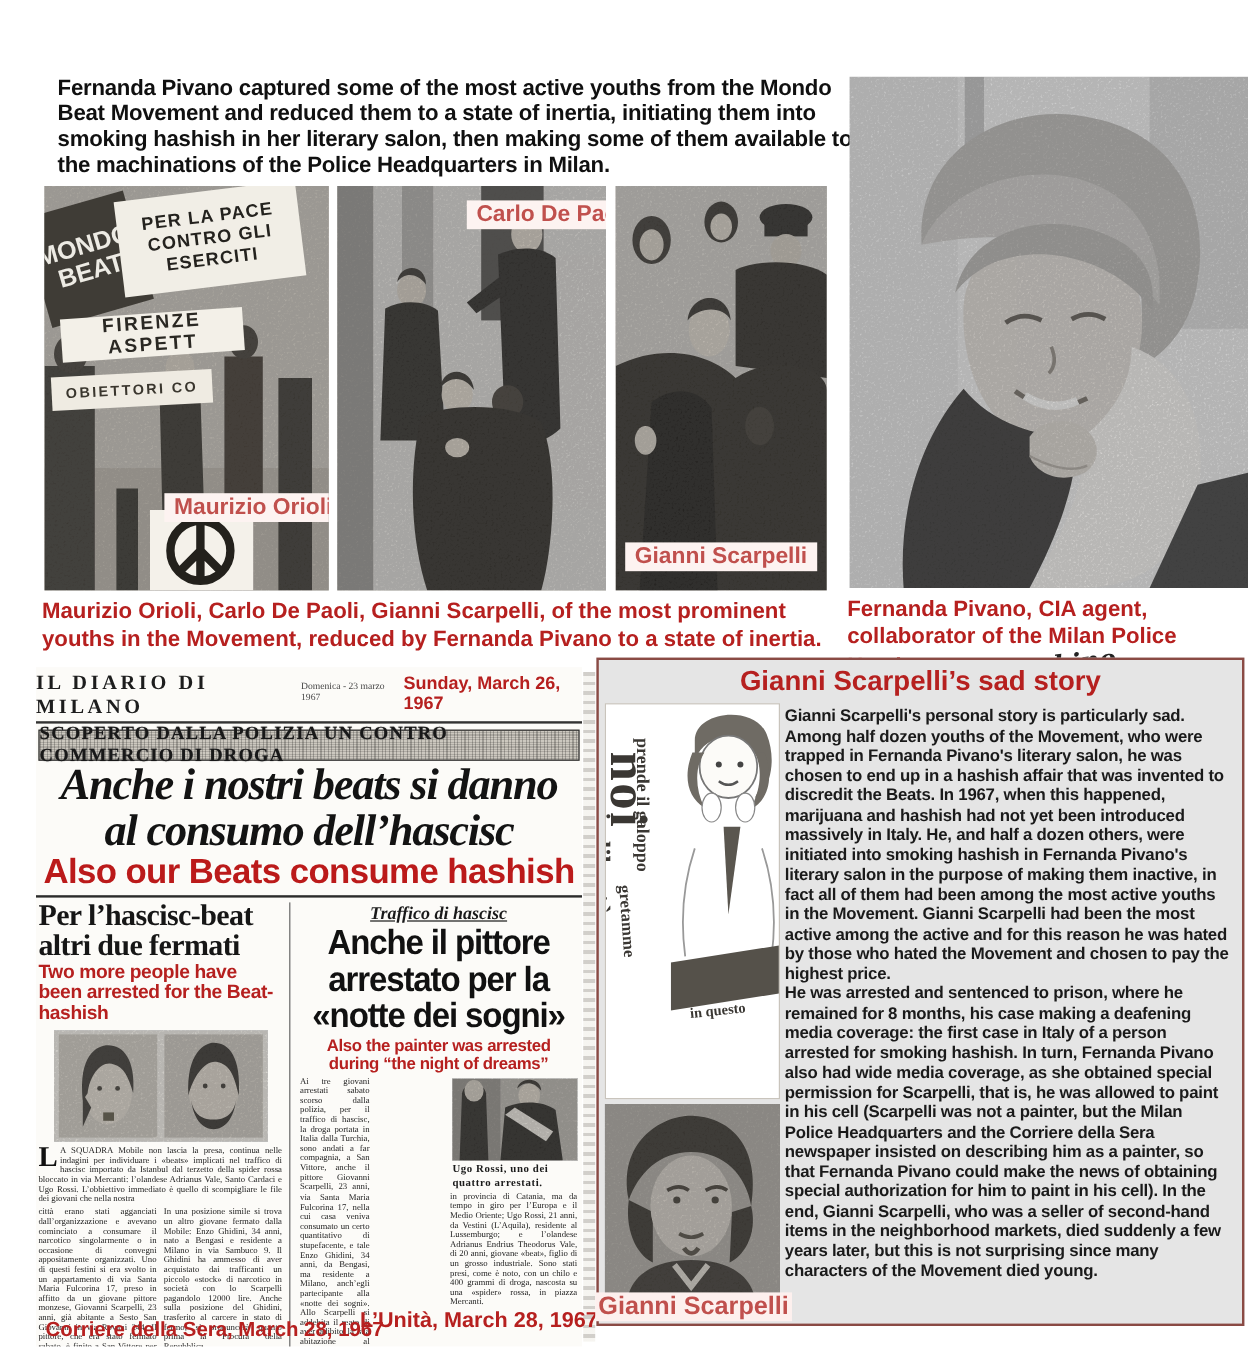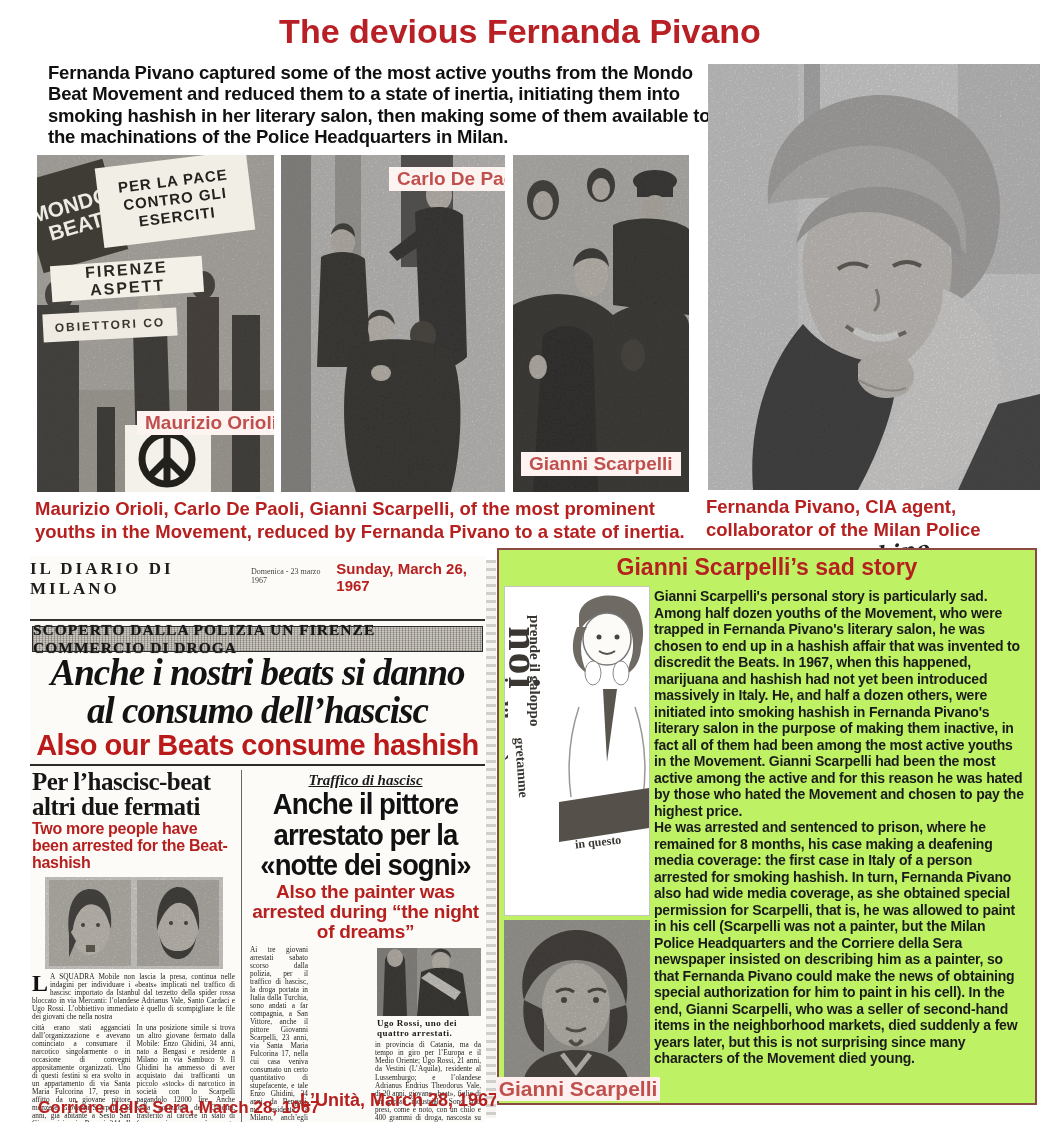--- a/index.html
+++ b/index.html
@@ -40,21 +40,21 @@
   #cap-group{left:35px;top:497px;width:668px;}
   #cap-pivano{left:706px;top:495px;width:334px;}
   .signature{display:inline-block;font-family:"DejaVu Serif",serif;font-style:italic;font-weight:bold;
         color:#222;font-size:21px;transform:rotate(-7deg);margin-left:6px;}
   
   .newspaper{position:absolute;left:30px;top:556px;width:455px;height:566px;background:#fcfbf8;
         overflow:hidden;font-family:"Liberation Serif",serif;}
   .torn-strip{position:absolute;left:486px;top:560px;width:10px;height:558px;opacity:.65;
         background:repeating-linear-gradient(180deg,#b9b5ae 0 3px,#f1efe9 3px 8px);}
   .masthead{display:flex;align-items:baseline;justify-content:center;gap:8px;
-        border-bottom:2px solid #333;padding:3px 0 20px 0;}
+        border-bottom:2px solid #333;padding:3px 0 2px 0;}
   .masthead .np-name{font-weight:bold;font-size:17px;letter-spacing:3px;color:#1d1d1d;}
   .masthead .np-date-it{font-size:8px;color:#444;}
   .masthead .np-date-en{font-family:"Liberation Sans",sans-serif;font-weight:bold;font-size:15px;color:#b6201f;}
   .banner{margin:5px 2px 2px 2px;border:1px solid #2c2c2c;height:24px;display:flex;align-items:center;
         justify-content:center;font-weight:bold;font-size:15.5px;letter-spacing:1px;color:#181818;
         background-color:#ccc8bf;
         background-image:repeating-linear-gradient(90deg,rgba(0,0,0,.22) 0 1px,transparent 1px 3px),
                          repeating-linear-gradient(0deg,rgba(0,0,0,.15) 0 1px,transparent 1px 2px);
         text-shadow:0 0 1px #555;}
   .hl-it{font-style:italic;font-weight:bold;text-align:center;font-size:37px;line-height:1.02;
@@ -80,21 +80,21 @@
         color:#1a1a1a;margin-top:2px;}
   .hl-r{font-family:"Liberation Sans",sans-serif;font-weight:bold;font-size:29px;line-height:1.04;
         text-align:center;color:#111;letter-spacing:-1px;transform:scaleX(.95);transform-origin:center;}
   .rbody{display:flex;gap:23px;margin-top:4px;}
   .rbody .ca{width:54%;}
   .rbody .cb{width:46%;margin-left:44px;}
   .ugo-photo{position:relative;width:104px;height:68px;margin:2px 0 2px 2px;}
   .ugo-cap{font-weight:bold;font-size:9px;line-height:1.15;margin:1px 0 3px 2px;letter-spacing:.5px;}
   
   .panel{position:absolute;left:497px;top:548px;width:540px;height:557px;box-sizing:border-box;
-        border:2px solid #8a4a44;background:#bef264;}
+        border:2px solid #8a4a44;background:#e5e5e5;}
   .panel-title{text-align:center;font-size:23px;font-weight:bold;color:#b6201f;margin-top:4px;}
   .panel-left{position:absolute;left:5px;top:36px;width:146px;height:515px;}
   .illus{position:relative;width:146px;height:330px;background:#fff;border:1px solid #c9c4bc;
         overflow:hidden;box-sizing:border-box;}
   .illus .word{position:absolute;font-weight:bold;color:#3a3733;white-space:nowrap;
         font-family:"Liberation Serif",serif;}
   .w-noi{left:-14px;top:46px;font-size:44px;transform:rotate(90deg);letter-spacing:2px;}
   .w-lib{left:8px;top:90px;font-size:22px;transform:rotate(90deg);transform-origin:left top;}
   .w-gal{left:38px;top:28px;font-size:15px;transform:rotate(90deg);transform-origin:left top;}
   .w-gre{left:22px;top:150px;font-size:14px;transform:rotate(86deg);transform-origin:left top;color:#57534c;}
@@ -114,21 +114,20 @@
 
 <svg width="0" height="0" style="position:absolute">
   <filter id="grain" x="0" y="0" width="100%" height="100%">
     <feTurbulence type="fractalNoise" baseFrequency="0.55" numOctaves="2" stitchTiles="stitch"></feTurbulence>
     <feColorMatrix type="matrix" values="0 0 0 0 0.1  0 0 0 0 0.1  0 0 0 0 0.1  0.7 0.7 0.7 0 0"></feColorMatrix>
   </filter>
 </svg>
 
 <div class="page">
 
-  <div class="title">The devious Fernanda Pivano</div>
   <div class="intro">Fernanda Pivano captured some of the most active youths from the Mondo Beat Movement and reduced them to a state of inertia, initiating them into smoking hashish in her literary salon, then making some of them available to the machinations of the Police Headquarters in Milan.</div>
 
   <div class="photo" id="photo1">
     <svg viewBox="0 0 237 337" preserveAspectRatio="none">
       <rect width="237" height="337" fill="#c4bfb6"></rect>
       <rect y="235" width="237" height="102" fill="#b3ada3"></rect>
       <path d="M0,150 h42 v187 h-42z" fill="#35322c"></path>
       <ellipse cx="22" cy="140" rx="14" ry="16" fill="#3a362f"></ellipse>
       <path d="M96,172 C100,150 126,150 130,174 L134,300 C122,322 106,322 99,303 Z" fill="#2e2b25"></path>
       <ellipse cx="113" cy="152" rx="12" ry="15" fill="#d2cabd"></ellipse>
@@ -225,21 +224,21 @@
     <span>Fernanda Pivano, CIA agent, collaborator of the Milan Police Headquarters</span>
     <span class="signature">Gerbino</span>
   </div>
 
   <div class="newspaper">
     <div class="masthead">
       <span class="np-name">IL DIARIO DI MILANO</span>
       <span class="np-date-it">Domenica - 23 marzo 1967</span>
       <span class="np-date-en">Sunday, March 26, 1967</span>
     </div>
-    <div class="banner">SCOPERTO DALLA POLIZIA UN FIRENZE COMMERCIO DI DROGA</div>
+    <div class="banner">SCOPERTO DALLA POLIZIA UN CONTRO COMMERCIO DI DROGA</div>
     <div class="hl-it">
       <div>Anche i nostri beats si danno</div>
       <div>al consumo dell’hascisc</div>
     </div>
     <div class="hl-en">Also our Beats consume hashish</div>
 
     <div class="np-cols">
 
       <div class="np-col-l">
         <div class="art-hl">
@@ -278,21 +277,21 @@
         </div>
       </div>
 
       <div class="np-col-r">
         <div class="kicker">Traffico di hascisc</div>
         <div class="hl-r">
           <div>Anche il pittore</div>
           <div>arrestato per la</div>
           <div>«notte dei sogni»</div>
         </div>
-        <div class="art-sub" style="text-align:center;font-size:19px;">Also the painter was arrested during “the night of dreams”</div>
+        <div class="art-sub" style="text-align:center;font-size:14px;">Also the painter was arrested during “the night of dreams”</div>
         <div class="rbody">
           <div class="ca np-body">Ai tre giovani arrestati sabato scorso dalla polizia, per il traffico di hascisc, la droga portata in Italia dalla Turchia, sono andati a far compagnia, a San Vittore, anche il pittore Giovanni Scarpelli, 23 anni, via Santa Maria Fulcorina 17, nella cui casa veniva consumato un certo quantitativo di stupefacente, e tale Enzo Ghidini, 34 anni, da Bengasi, ma residente a Milano, anch’egli partecipante alla «notte dei sogni». Allo Scarpelli si addebita il reato di aver adibito la sua abitazione al consumo di droga; al Ghidini l’uso e traffico di sostanze stupefacenti. Altre persone sono tuttora ricercate per aver acquistato, e forse fatto uso, della canapa indiana, così è anche chiamato l’hascisc, dal terzetto di trafficanti, giunto dalla Turchia: Santo Cardaci, di 26 anni, da Motta S. Anastasia,</div>
           <div class="cb">
             <div class="ugo-photo">
               <svg viewBox="0 0 104 68" preserveAspectRatio="none">
                 <rect width="104" height="68" fill="#b3afa8"></rect>
                 <rect width="40" height="68" fill="#8e8a84"></rect>
                 <path d="M8,12 C10,2 26,2 28,12 L30,68 L6,68 Z" fill="#24221e"></path>
                 <ellipse cx="18" cy="10" rx="8" ry="9" fill="#cfc8bc"></ellipse>
                 <ellipse cx="64" cy="14" rx="9" ry="10" fill="#d6cec1"></ellipse>

